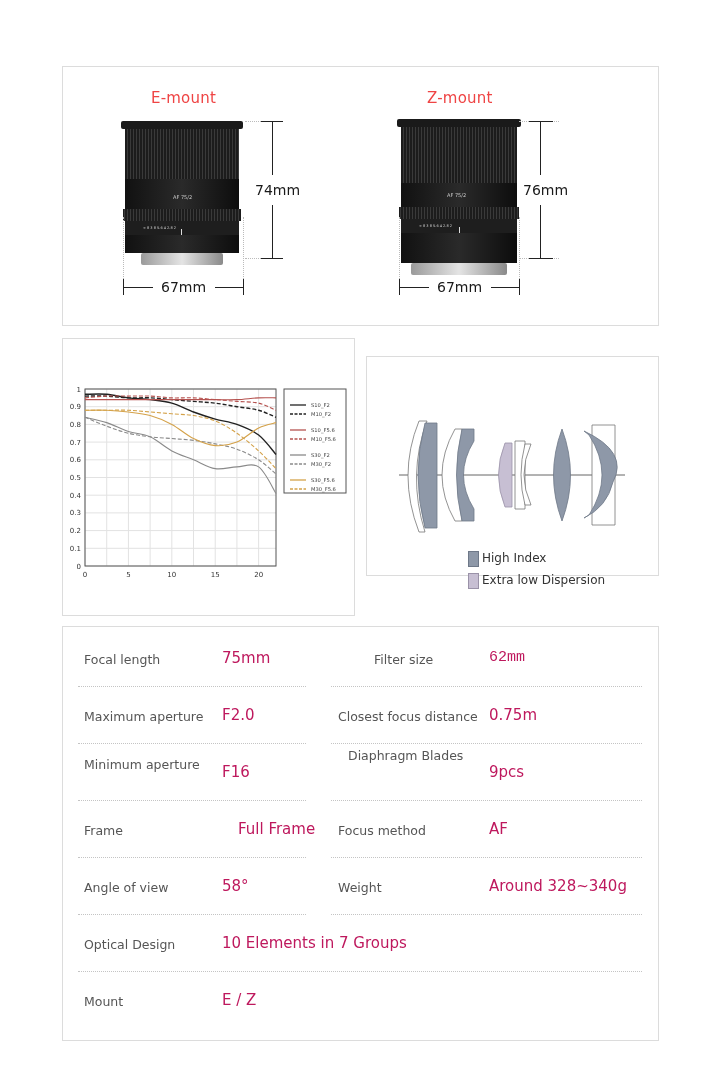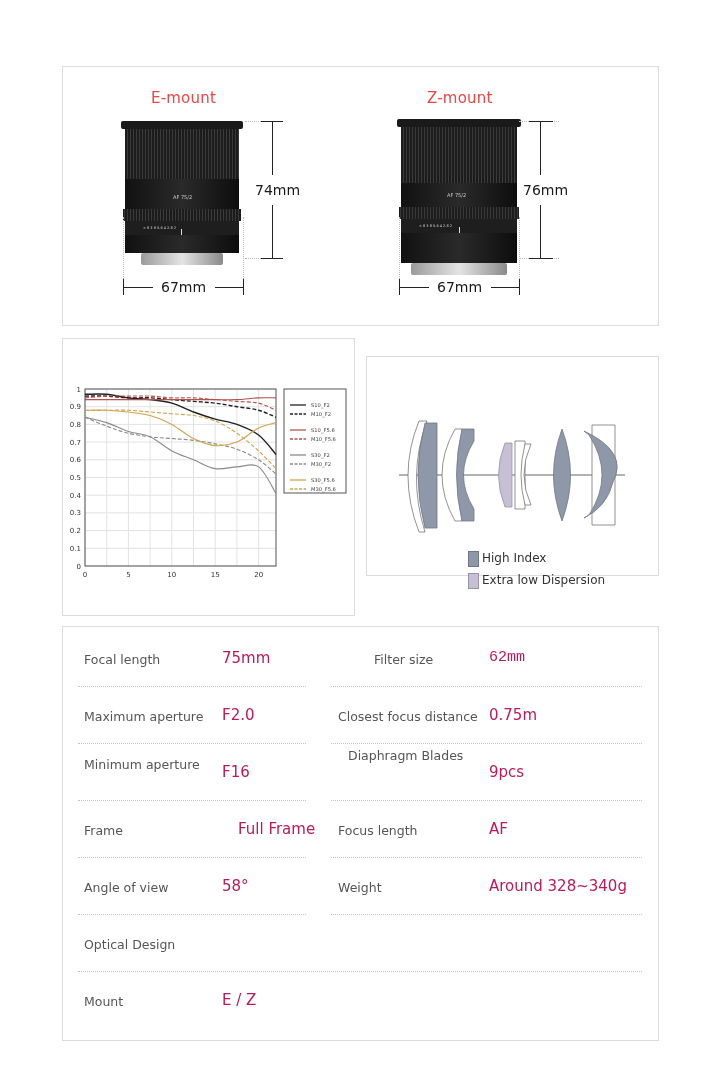--- a/index.html
+++ b/index.html
@@ -221,30 +221,31 @@
 
   <div class="spec-label" style="left:21px;top:130px;">Minimum aperture</div>
   <div class="spec-value" style="left:159px;top:136px;">F16</div>
   <div class="spec-label" style="left:275px;top:121px;margin-left:10px;">Diaphragm Blades</div>
   <div class="spec-value" style="left:426px;top:136px;">9pcs</div>
   <div class="spec-sep" style="left:15px;top:173px;width:228px;"></div>
   <div class="spec-sep" style="left:268px;top:173px;width:311px;"></div>
 
   <div class="spec-label" style="left:21px;top:196px;">Frame</div>
   <div class="spec-value" style="left:159px;top:193px;margin-left:16px;">Full Frame</div>
-  <div class="spec-label" style="left:275px;top:196px;">Focus length</div>
+  <div class="spec-label" style="left:275px;top:196px;">Focus method</div>
   <div class="spec-value" style="left:426px;top:193px;">AF</div>
   <div class="spec-sep" style="left:15px;top:230px;width:228px;"></div>
   <div class="spec-sep" style="left:268px;top:230px;width:311px;"></div>
 
   <div class="spec-label" style="left:21px;top:253px;">Angle of view</div>
   <div class="spec-value" style="left:159px;top:250px;">58°</div>
   <div class="spec-label" style="left:275px;top:253px;">Weight</div>
   <div class="spec-value" style="left:426px;top:250px;">Around 328~340g</div>
   <div class="spec-sep" style="left:15px;top:287px;width:228px;"></div>
   <div class="spec-sep" style="left:268px;top:287px;width:311px;"></div>
 
   <div class="spec-label" style="left:21px;top:310px;">Optical Design</div>
+  <div class="spec-value" style="left:159px;top:307px;">10 Elements in 7 Groups</div>
   <div class="spec-sep" style="left:15px;top:344px;width:564px;"></div>
 
   <div class="spec-label" style="left:21px;top:367px;">Mount</div>
   <div class="spec-value" style="left:159px;top:364px;">E / Z</div>
 </div>
 
 </body></html>

